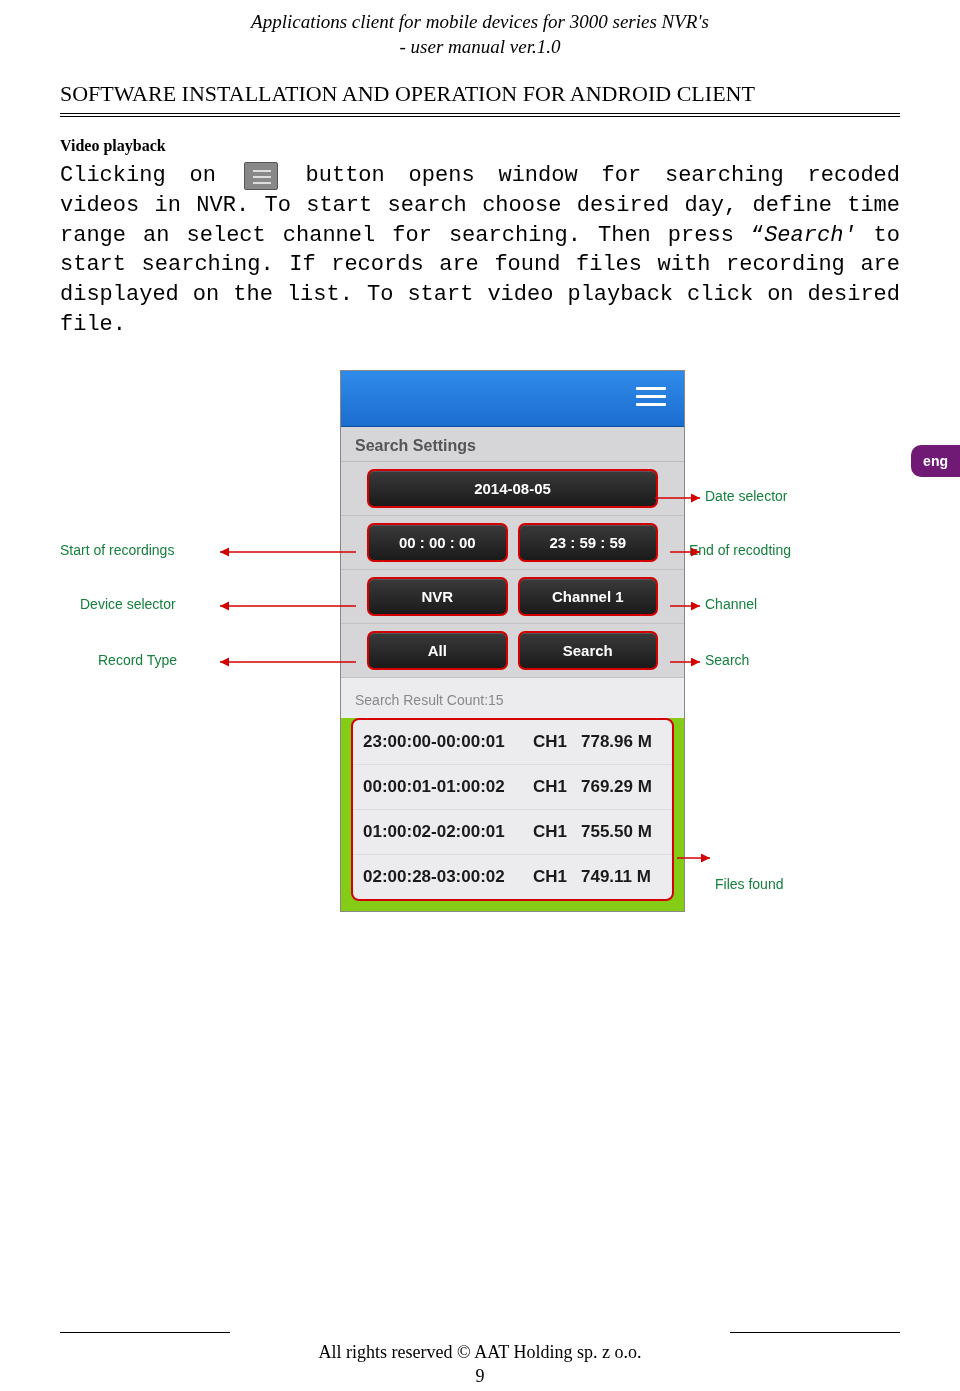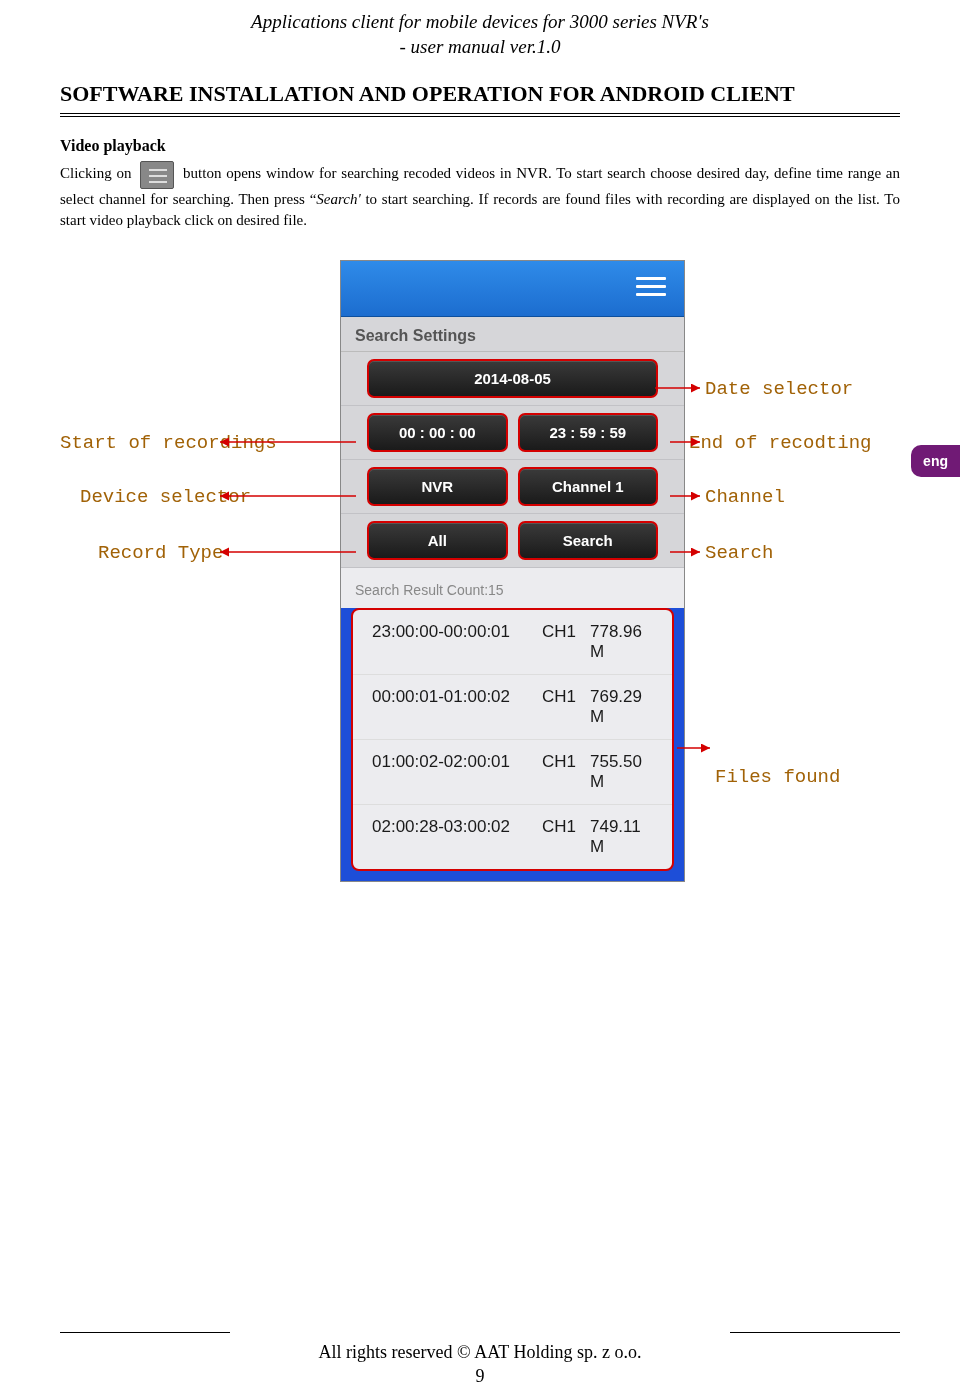--- a/index.html
+++ b/index.html
@@ -15,38 +15,39 @@
   .page {
     padding: 10px 60px 0 60px;
   }
   .header-block {
     text-align: center;
     font-style: italic;
     font-size: 19px;
     line-height: 1.3;
   }
   .section-title {
-    font-weight: bold;
+    font-weight: normal;
     font-size: 22px;
     margin-top: 22px;
     margin-bottom: 6px;
   }
   .double-rule {
     border-top: 4px double #000;
     margin-bottom: 20px;
   }
   .subsection {
     font-weight: bold;
     font-size: 16px;
     margin-bottom: 6px;
   }
   .body-text {
-    font-size: 15px;
+    font-size: 22px;
     text-align: justify;
     line-height: 1.35;
+    font-family: Liberation Mono, monospace;
   }
   .inline-icon {
     display: inline-block;
     vertical-align: middle;
     width: 34px;
     height: 28px;
     background: #888;
     border: 1px solid #555;
     border-radius: 2px;
     position: relative;
@@ -68,21 +69,21 @@
     position: relative;
     margin-top: 30px;
     height: 720px;
   }
   .shot {
     position: absolute;
     left: 280px;
     top: 0;
     width: 345px;
     border: 1px solid #888;
-    background: #1d4ed8;
+    background: #84cc16;
     font-family: "Helvetica Neue", Arial, sans-serif;
     color: #222;
   }
   .topbar {
     height: 56px;
     background: linear-gradient(#2f8be9, #1c6dcf);
     border-bottom: 1px solid #0d4f9d;
     position: relative;
   }
   .menu-icn {
@@ -136,36 +137,36 @@
     font-size: 14px;
   }
   .result-box {
     margin: 0 10px 10px 10px;
     border: 2px solid #d40000;
     border-radius: 8px;
     background: #ececef;
   }
   .result-row {
     display: flex;
-    padding: 12px 19px;
+    padding: 12px 10px;
     font-size: 17px;
-    font-weight: normal;
+    font-weight: bold;
     color: #1a1a1a;
     border-bottom: 1px solid #ddd;
   }
   .result-row:last-child { border-bottom: none; }
   .rr-time { flex: 0 0 170px; }
   .rr-ch { flex: 0 0 48px; }
   .rr-size { flex: 1; }
 
   .callout {
     position: absolute;
-    font-family: Liberation Mono, monospace;
-    font-size: 19px;
-    color: #a16207;
+    font-family: Liberation Sans, sans-serif;
+    font-size: 14px;
+    color: #15803d;
     white-space: nowrap;
   }
   .eng-tab {
     position: absolute;
     right: 0;
     top: 445px;
     background: #701a75;
     color: #fff;
     font-family: Arial, sans-serif;
     font-size: 14px;

